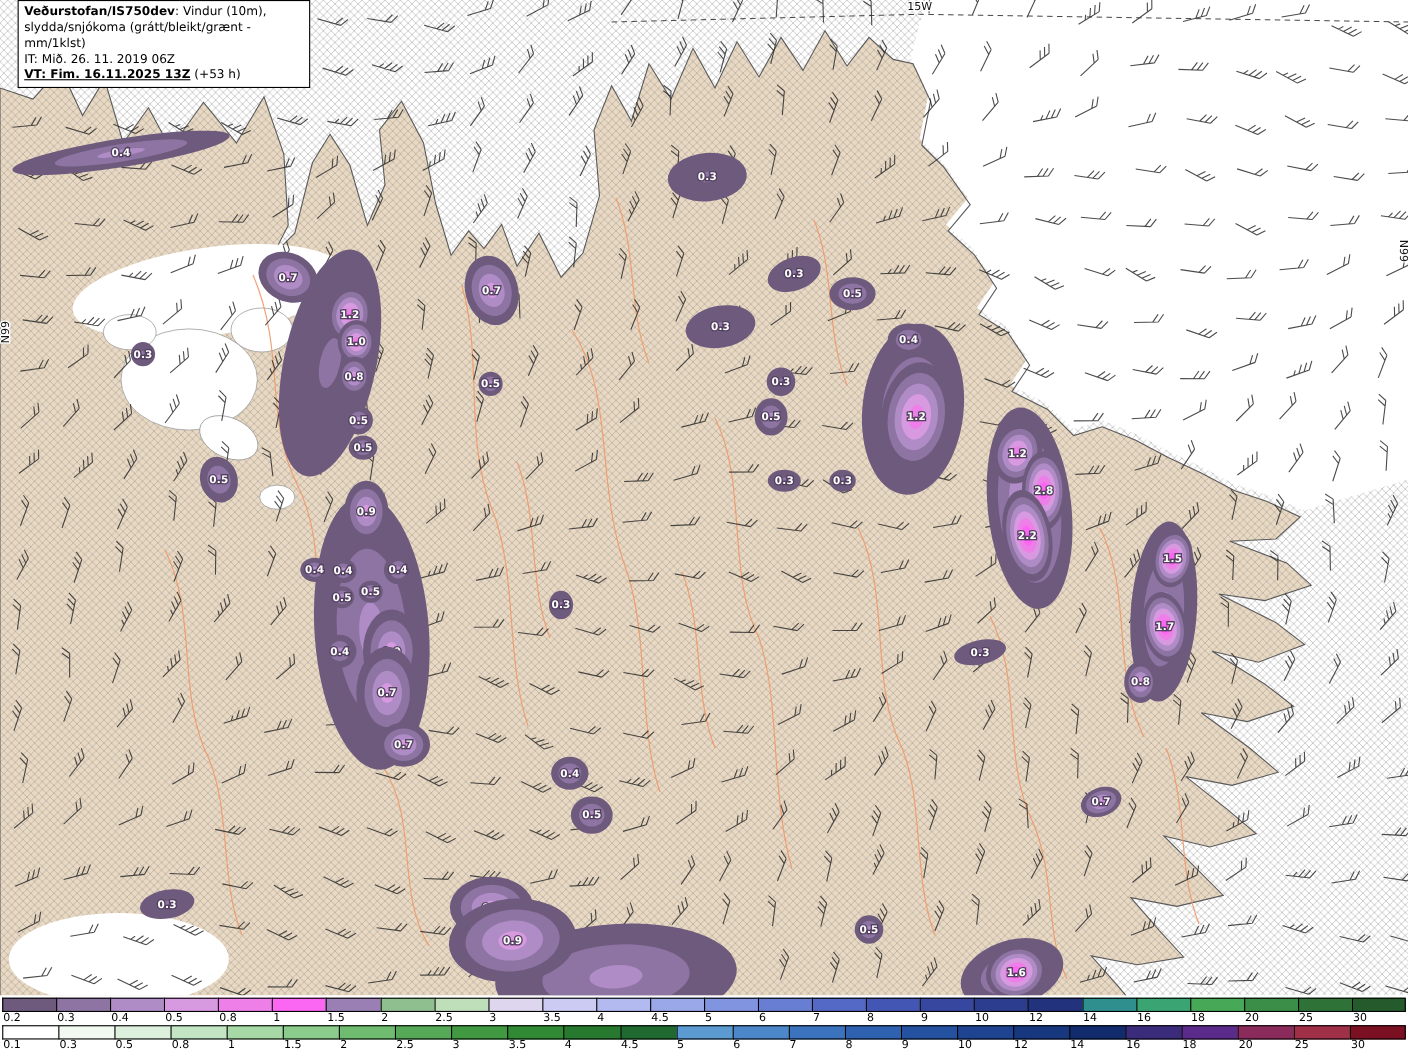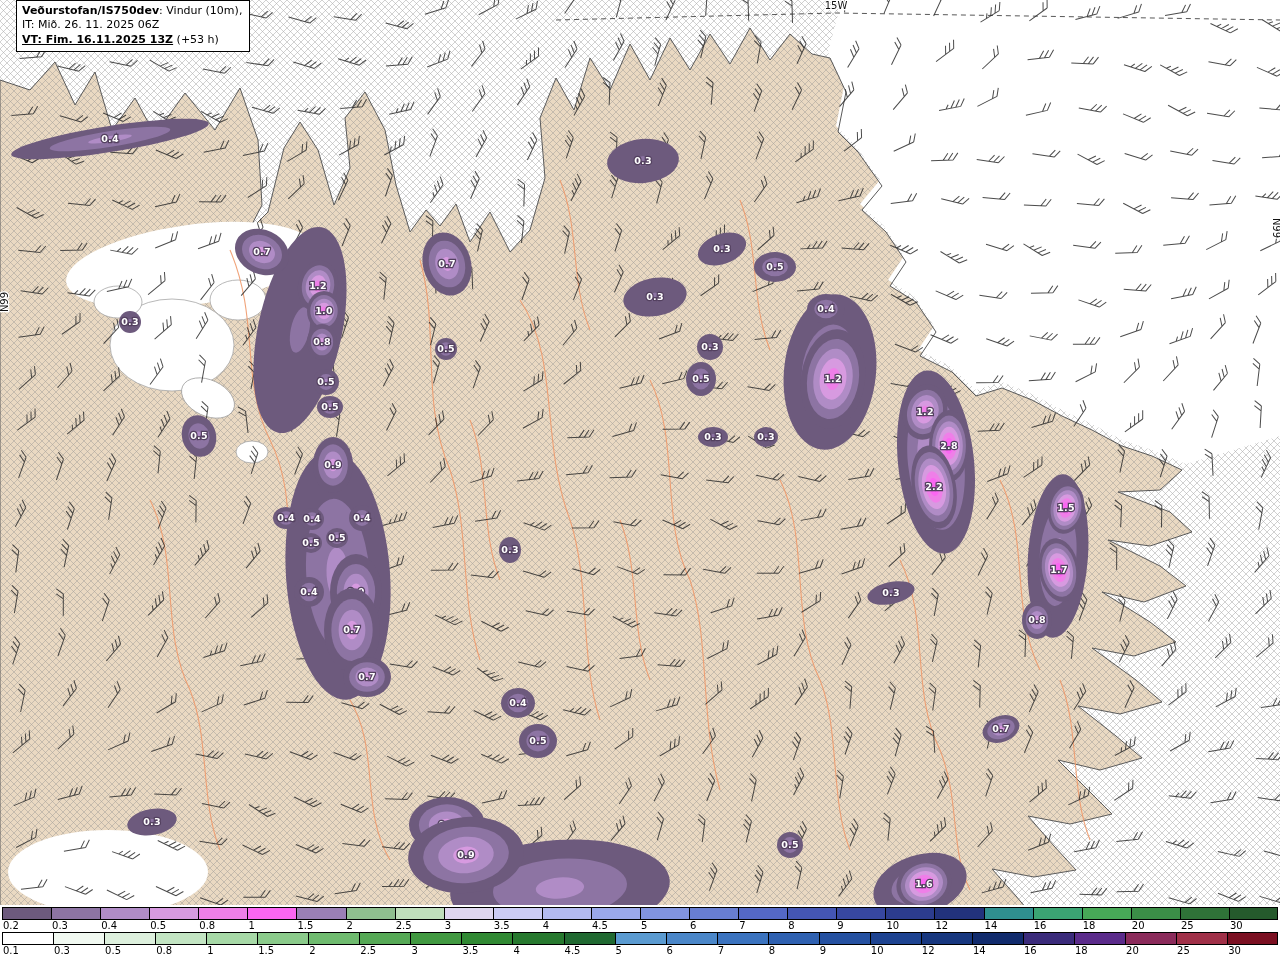--- a/index.html
+++ b/index.html
@@ -874,21 +874,22 @@
       </g>
     <g id="gridlabels">
         <text x="836" y="9" class="gl" text-anchor="middle">15W</text>
         <text x="1273" y="228" class="gl" text-anchor="middle" transform="rotate(90 1273 228)">N99</text>
         <text x="8" y="302" class="gl" text-anchor="middle" transform="rotate(-90 8 302)">N99</text>
       </g>
   </svg>
 
   <div id="titlebox">
     <div class="tl"><b>Veðurstofan/IS750dev</b><span>: Vindur (10m),</span></div>
-    <div class="tl">IT: Mið. 26. 11. 2025 06Z</div>
+    <div class="tl">slydda/snjókoma (grátt/bleikt/grænt - mm/1klst)</div>
+    <div class="tl">IT: Mið. 26. 11. 2019 06Z</div>
     <div class="tl"><b><u>VT: Fim. 16.11.2025 13Z</u></b><span> (+53 h)</span></div>
   </div>
 
   <div id="legend">
     <div class="bar" id="bar-snow">
         <div class="seg">
           <div class="sw" style="background: rgb(109, 90, 125);"></div>
           <div class="lbl">0.2</div>
         </div>
         <div class="seg">

